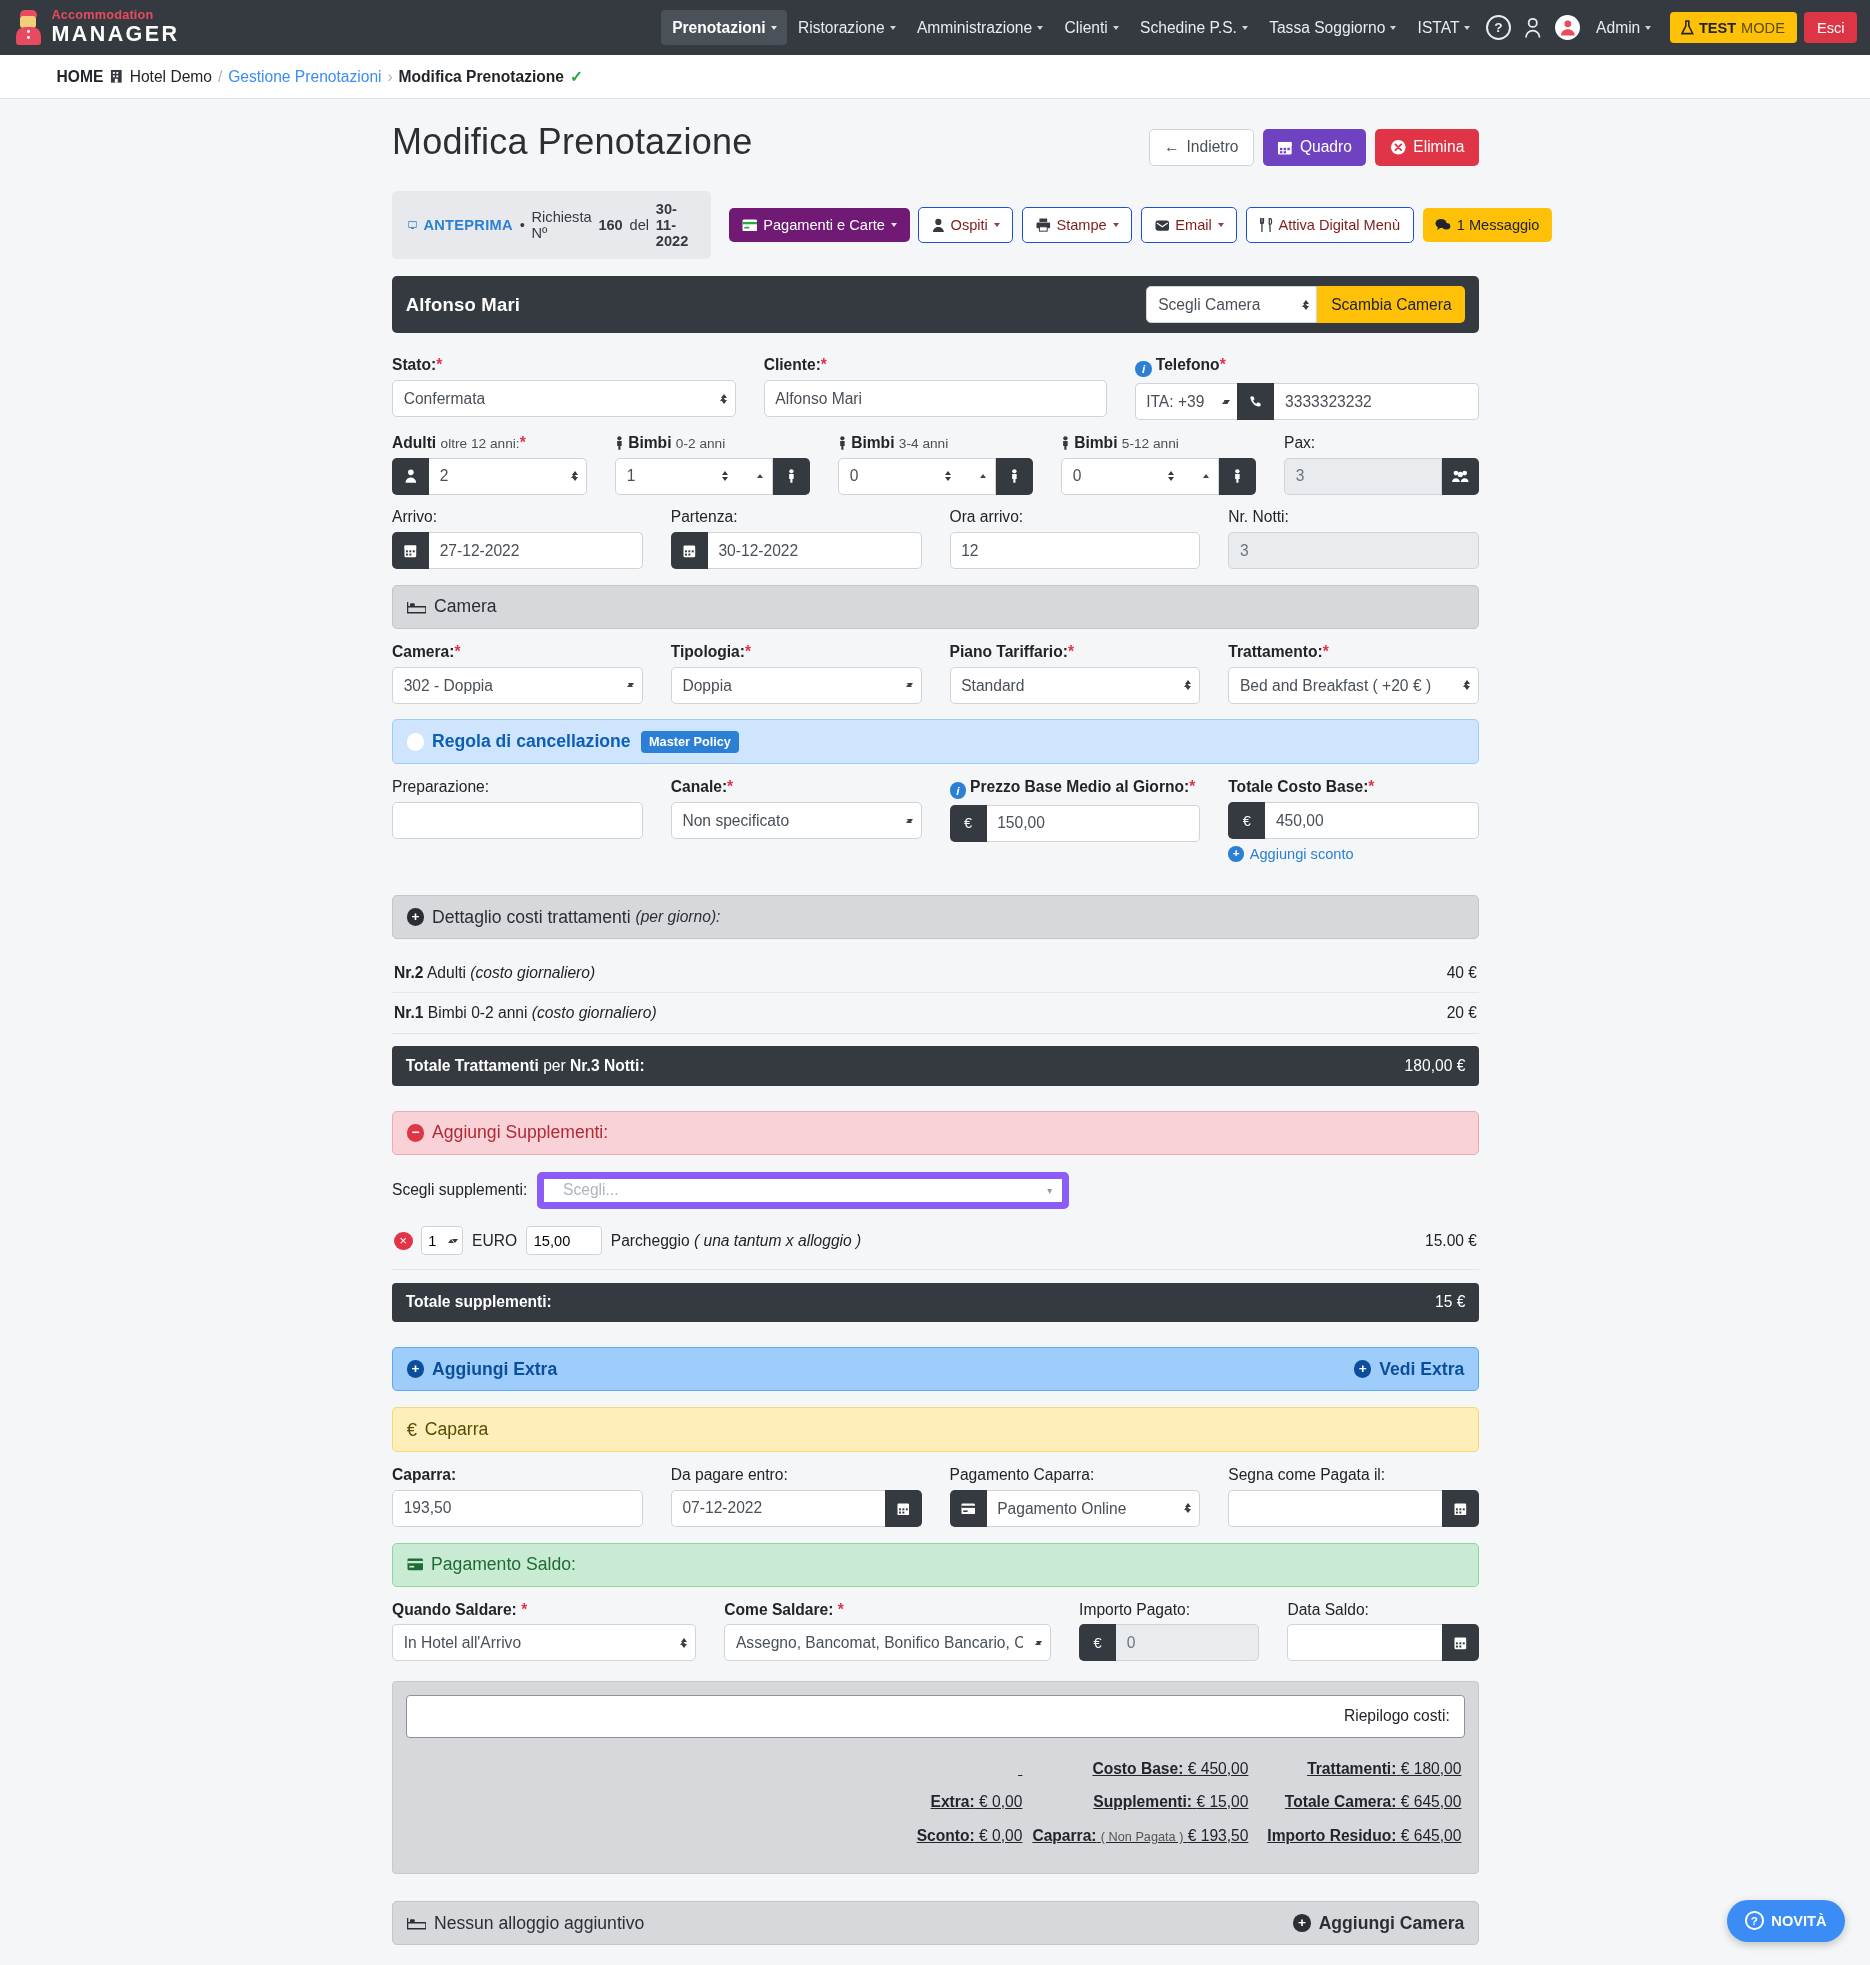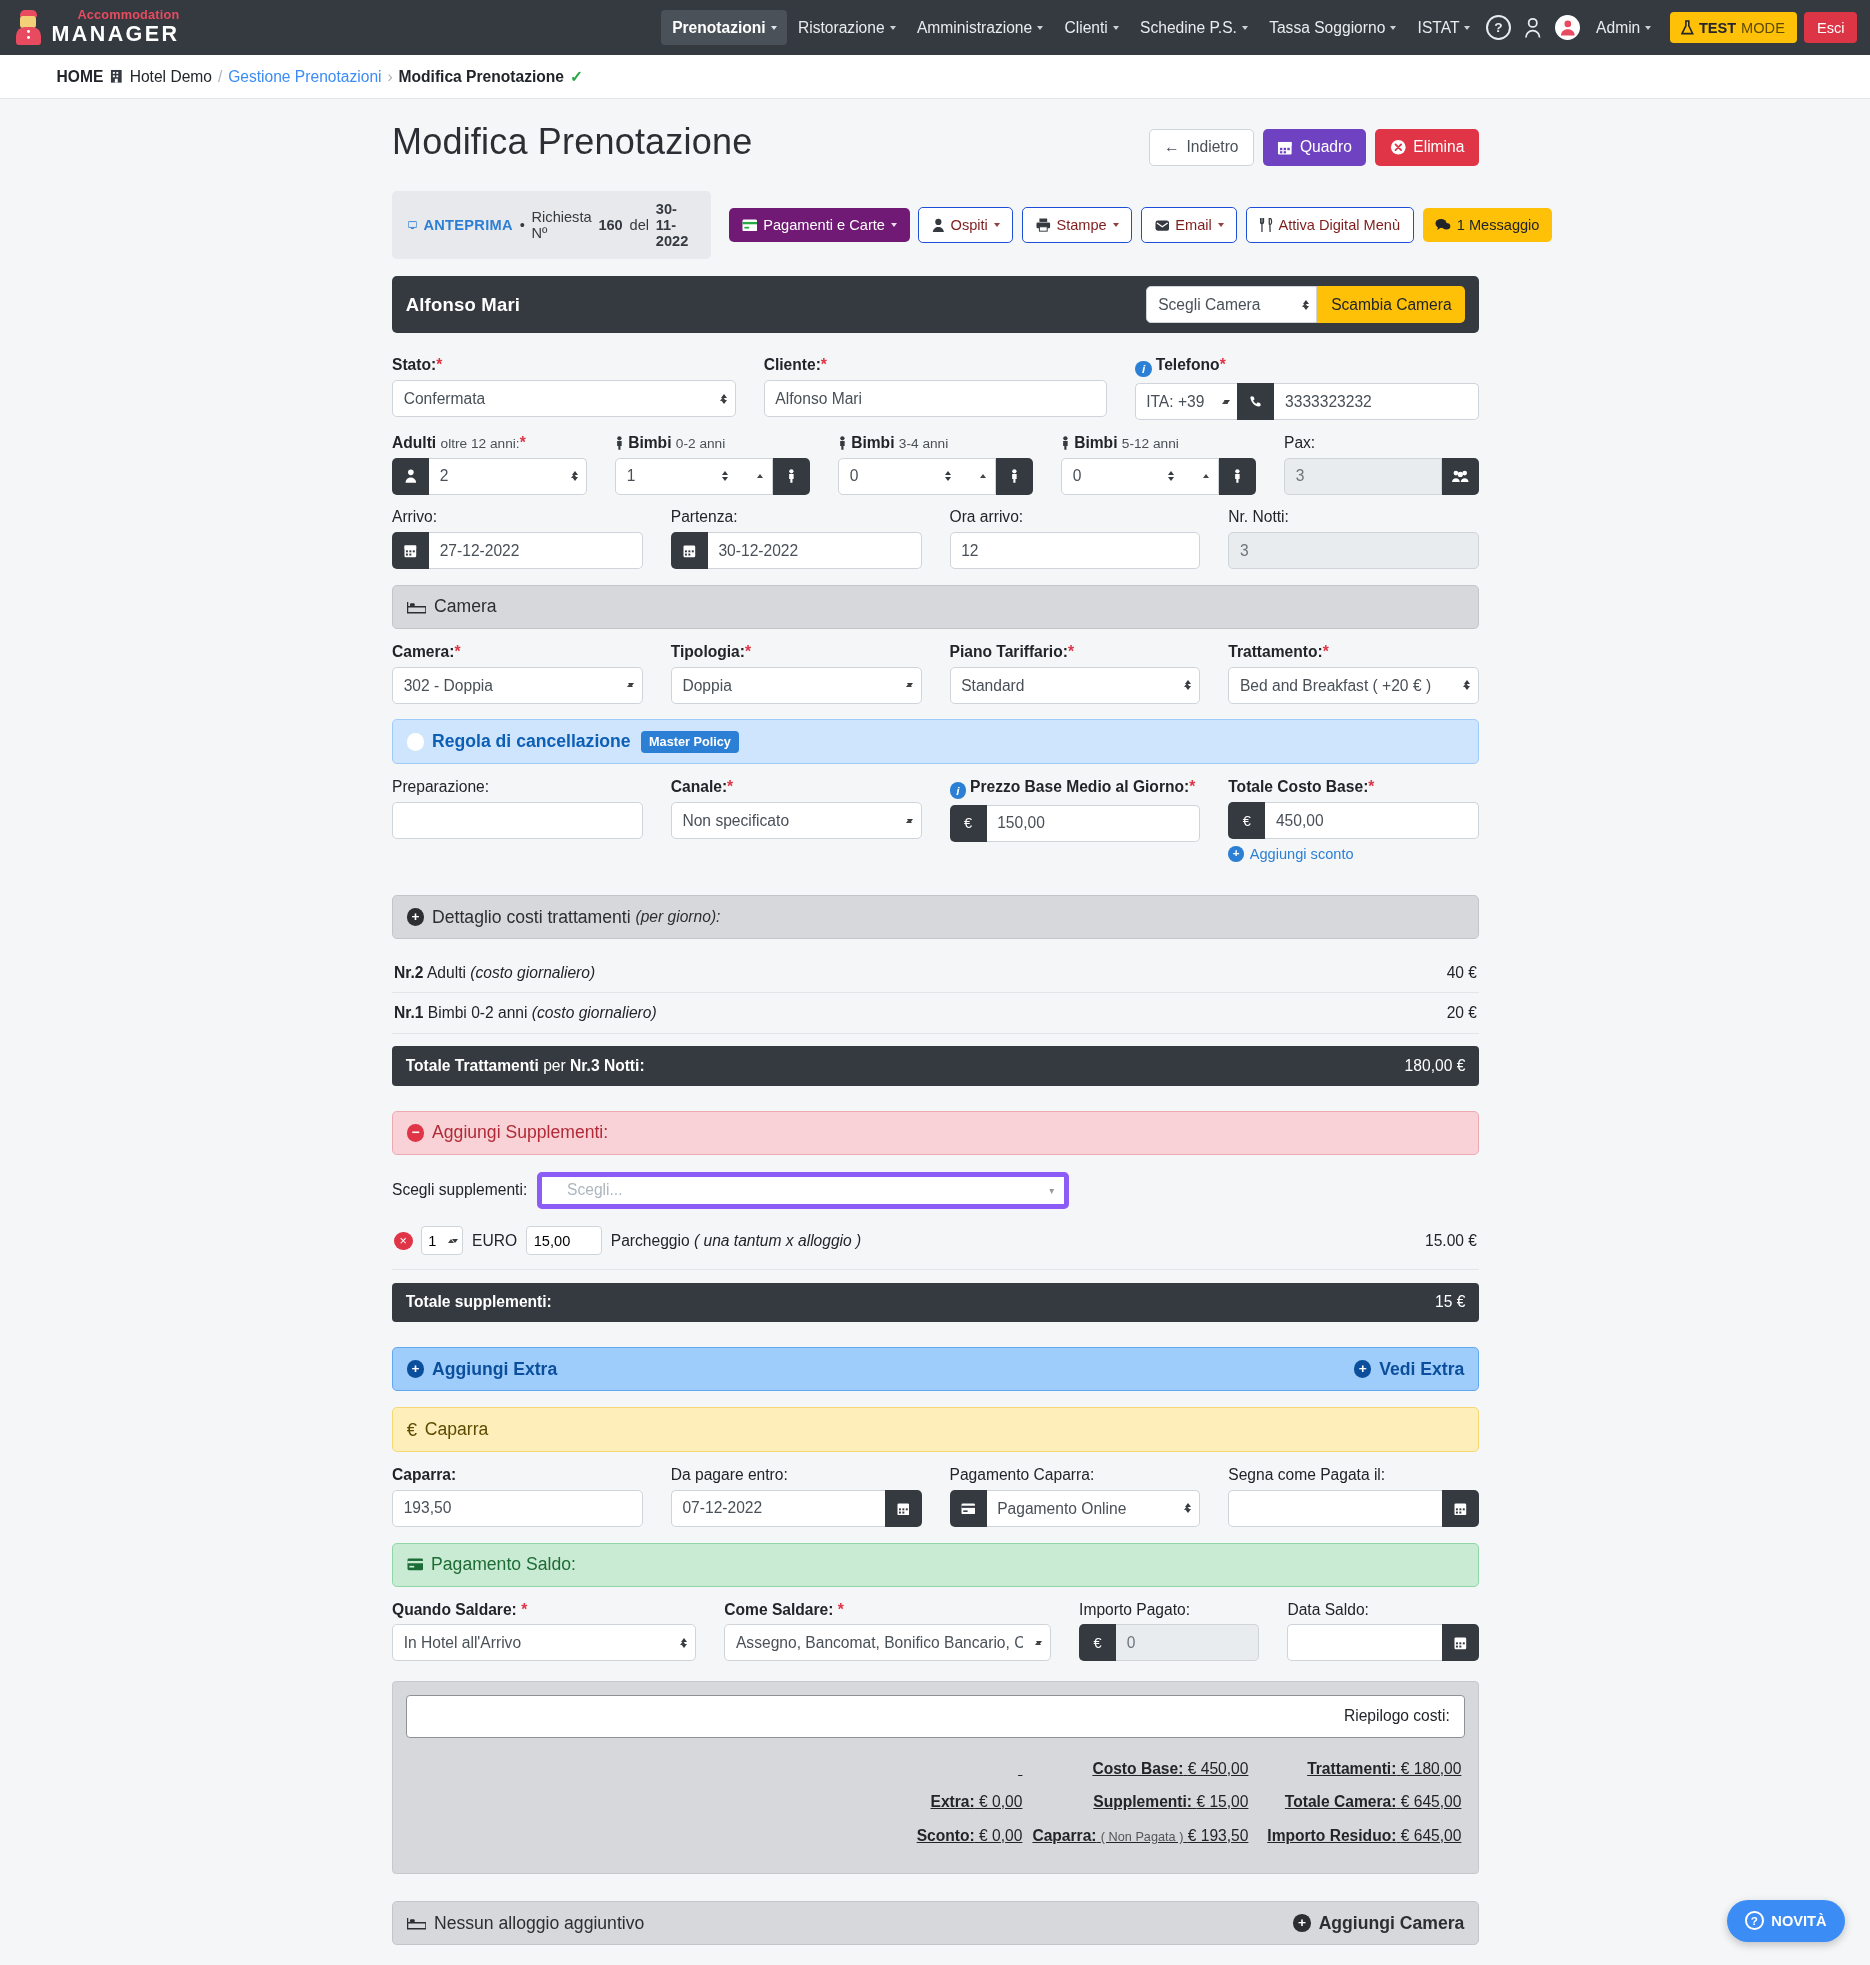--- a/index.html
+++ b/index.html
@@ -8,21 +8,21 @@
   body{color:#212529;font-size:16.6px;-webkit-font-smoothing:antialiased;}
 
   
   .navbar{height:55px;background:#343a40;display:flex;align-items:center;padding:0 13.7px;position:relative;}
   .brand{display:flex;align-items:center;gap:8.8px;}
   .brand-glyph{width:29px;height:35px;position:relative;flex:none;}
   .brand-glyph .hat{position:absolute;left:5.9px;top:0;width:17.6px;height:6.8px;background:#e84a5f;border-radius:4.9px 4.9px 1px 1px;}
   .brand-glyph .face{position:absolute;left:6.8px;top:5.9px;width:15.6px;height:11.7px;background:#f3cf7a;border-radius:2.9px;}
   .brand-glyph .body{position:absolute;left:2px;top:16.6px;width:25px;height:18.5px;background:#e84a5f;border-radius:8.8px 8.8px 2.9px 2.9px;}
   .brand-glyph .btns{position:absolute;left:13.7px;top:20.5px;width:2.9px;height:2.9px;background:#fff;border-radius:50%;box-shadow:0 5.9px 0 #fff;}
-  .brand-text{line-height:1;text-align:right;}
+  .brand-text{line-height:1;}
   .brand-top{color:#e84a5f;font-size:12.7px;font-weight:bold;letter-spacing:0.2px;}
   .brand-bot{color:#fff;font-size:21.5px;font-weight:bold;letter-spacing:2.4px;margin-top:2px;}
 
   .nav-right{margin-left:auto;display:flex;align-items:center;gap:0;}
   .nav-item{color:#e9ecef;font-size:15.6px;padding:8.8px 10.7px;border-radius:3.9px;cursor:pointer;white-space:nowrap;display:flex;align-items:center;gap:4.9px;}
   .nav-item.active{background:#4b5158;color:#fff;font-weight:bold;}
   .caret{width:0;height:0;border-left:3.9px solid transparent;border-right:3.9px solid transparent;border-top:4.9px solid currentColor;display:inline-block;opacity:.85;}
   .nav-ico{width:25px;height:25px;border-radius:50%;border:2px solid #e9ecef;color:#e9ecef;display:flex;align-items:center;justify-content:center;font-size:13.7px;font-weight:bold;margin:0 4.9px;cursor:pointer;}
   .nav-ico.solid{border-color:#fff;background:#fff;color:#e84a5f;font-size:14.6px;}
   .nav-ico.nobox{border:none;font-size:19.5px;}
@@ -112,21 +112,21 @@
   
   .costrow{display:flex;justify-content:space-between;align-items:center;padding:10.7px 2px;border-bottom:1px solid #e3e5e8;font-size:15.6px;}
   .costrow .lt b{font-weight:bold;}
   .costrow .lt i{font-style:italic;}
   .totbar{background:#343a40;color:#fff;border-radius:3.9px;padding:10.7px 13.7px;display:flex;justify-content:space-between;font-size:15.6px;margin:12.7px 0 0;}
   .totbar b{font-weight:bold;}
 
   
   .supline{display:flex;align-items:center;gap:9.8px;margin:16.6px 0 3.9px;}
   .suplabel{font-size:15.6px;}
-  .sup-select{width:532px;height:37px;border:5px solid #8b5cf6;border-radius:4.9px;background:#fff;color:#adb5bd;font-size:15.6px;padding:0 25px 0 25px;display:flex;align-items:center;position:relative;}
+  .sup-select{width:532px;height:37px;border:7px solid #8b5cf6;border-radius:4.9px;background:#fff;color:#adb5bd;font-size:15.6px;padding:0 25px 0 19px;display:flex;align-items:center;position:relative;}
   .sup-select .cv{position:absolute;right:9.8px;color:#999;font-size:9.8px;}
   .suprow{display:flex;align-items:center;gap:8.8px;padding:13.7px 2px;border-bottom:1px solid #e3e5e8;font-size:15.6px;}
   .x-red{width:18.5px;height:18.5px;border-radius:50%;background:#e03546;color:#fff;font-size:12.7px;display:flex;align-items:center;justify-content:center;flex:none;cursor:pointer;}
   .qty{width:42px;height:29px;border:1px solid #ced4da;border-radius:3.9px;font-size:14.6px;padding:0 15.6px 0 5.9px;background:#fff;appearance:none;font-family:inherit;}
   .supamt{width:76px;height:29px;border:1px solid #ced4da;border-radius:3.9px;font-size:14.6px;padding:0 6.8px;font-family:inherit;}
   .supname i{font-style:italic;}
   .suprow .sp{flex:1;}
 
   
   .sumwrap{background:#d6d8db;border:1px solid #c7cacd;border-radius:3.9px;padding:12.7px;margin-top:19.5px;}

